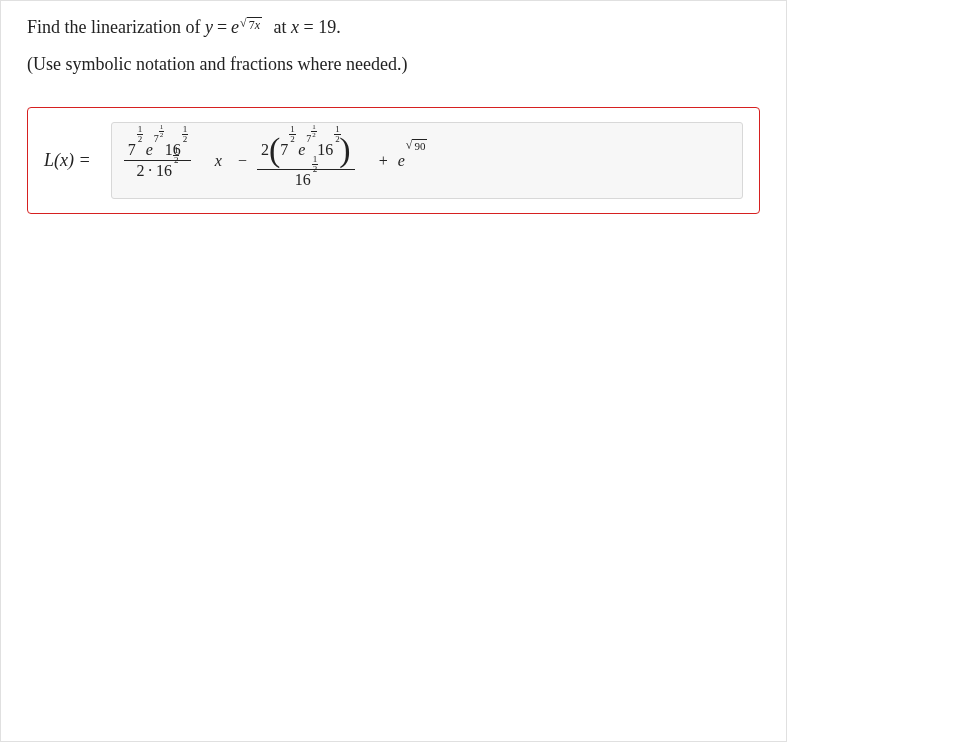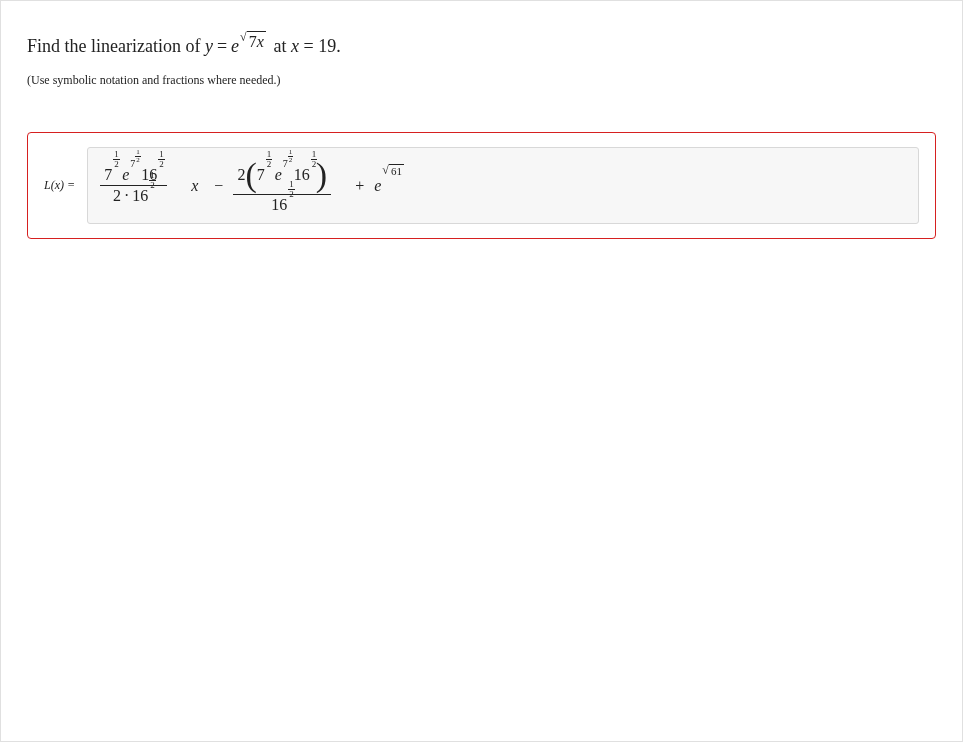--- a/index.html
+++ b/index.html
@@ -3,47 +3,47 @@
 <meta charset="utf-8">
 <style>
   * { box-sizing: border-box; }
   body {
     margin: 0;
     font-family: Georgia, 'Times New Roman', serif;
     background: #fff;
     color: #222;
   }
   .page {
-    width: 963px;
+    width: 787px;
     height: 742px;
     border: 1px solid #e0e0e0;
-    padding: 33px 26px;
+    padding: 14px 26px;
     position: relative;
   }
   .question-line {
     font-size: 18px;
     margin-bottom: 14px;
     line-height: 1.4;
   }
   .hint-line {
-    font-size: 12px;
-    margin-bottom: 44px;
+    font-size: 18px;
+    margin-bottom: 32px;
   }
   .answer-box {
     border: 1px solid #d62020;
     border-radius: 4px;
     padding: 14px 16px;
     display: flex;
     align-items: center;
     background: #fff;
   }
   .label {
     font-style: italic;
-    font-size: 12px;
-    margin-right: 12px;
+    font-size: 18px;
+    margin-right: 20px;
     white-space: nowrap;
   }
   .entry {
     flex: 1;
     border: 1px solid #d8d8d8;
     background: #f7f7f7;
     border-radius: 3px;
     padding: 10px 12px;
     font-size: 16px;
     min-height: 58px;
@@ -84,21 +84,21 @@
     <span>Find the linearization of </span>
     <span class="math">
       <span class="ital">y</span>
       <span> = </span>
       <span class="inline">
         <span class="ital">e</span>
         <span style="position:relative; width:0;">
           <span style="position:absolute; left:1px; bottom:8px; font-size:11px;">
             <span class="sqrt">
               <span class="rad" style="font-size:12px;">√</span>
-              <span class="rbody" style="font-size:16px;">
+              <span class="rbody" style="font-size:12px;">
                 <span>7</span><span class="ital">x</span>
               </span>
             </span>
           </span>
         </span>
         <span style="display:inline-block; width:30px;"></span>
       </span>
     </span>
     <span> at </span>
     <span class="ital">x</span>
@@ -225,21 +225,21 @@
         </span>
 
         <span style="margin:0 6px;">+</span>
 
         <span class="seg">
           <span class="ital">e</span>
           <span style="position:relative;width:0;">
             <span style="position:absolute;left:1px;bottom:8px;font-size:11px;">
               <span class="sqrt">
                 <span class="rad" style="font-size:12px;">√</span>
-                <span class="rbody" style="font-size:11px;">61</span>
+                <span class="rbody" style="font-size:11px;">90</span>
               </span>
             </span>
           </span>
           <span style="display:inline-block;width:28px;"></span>
         </span>
 
       </span>
     </div>
   </div>
 

